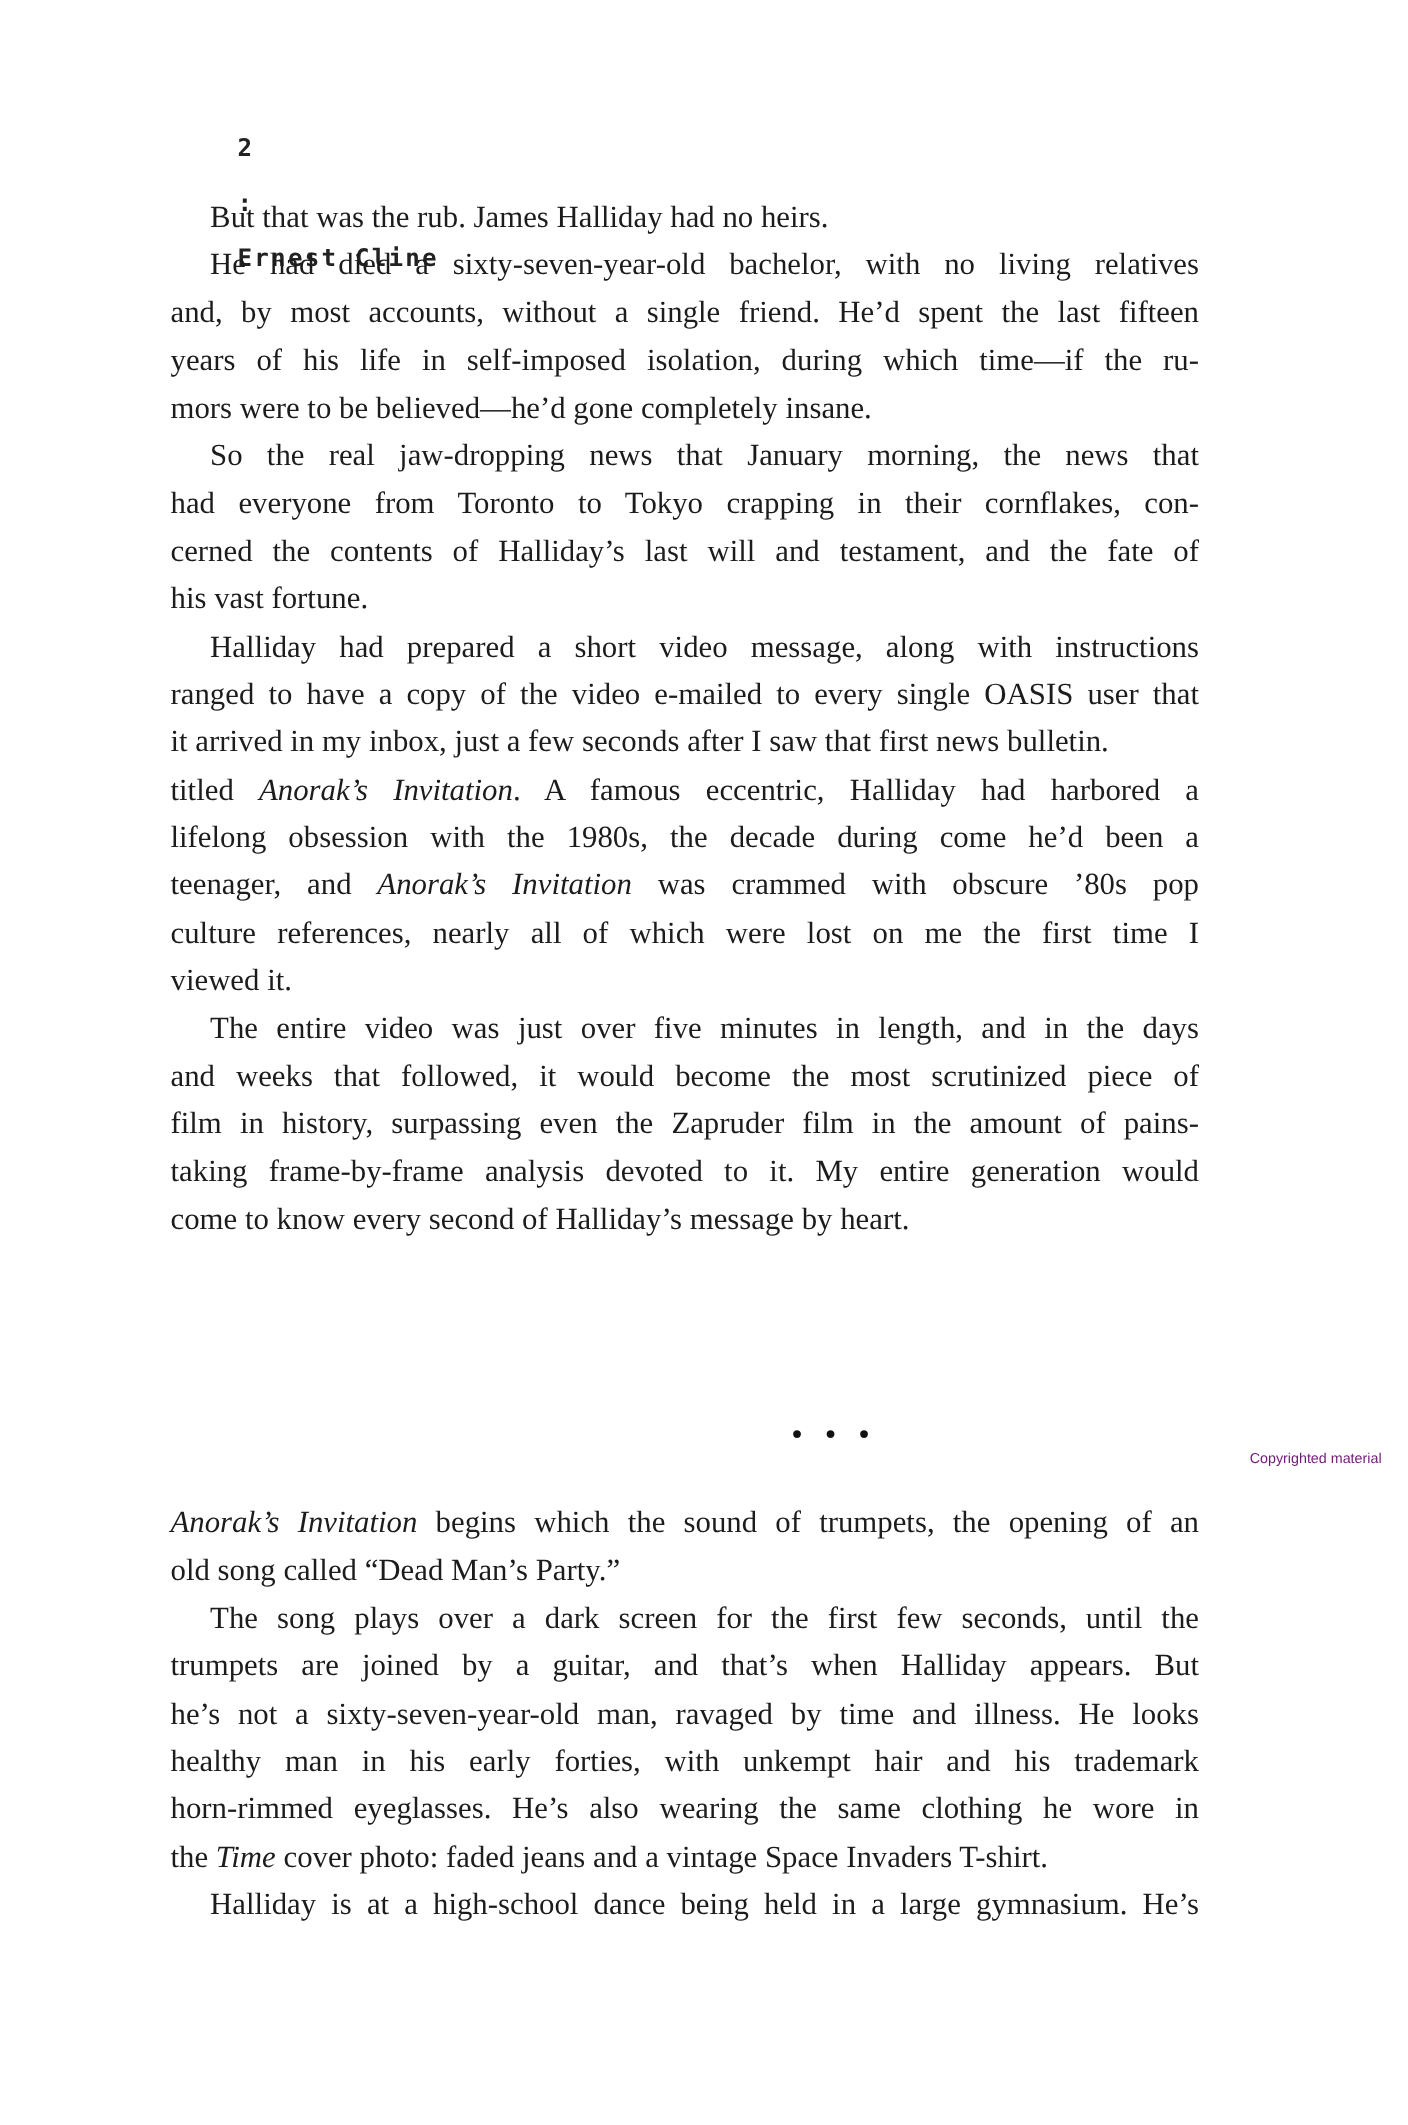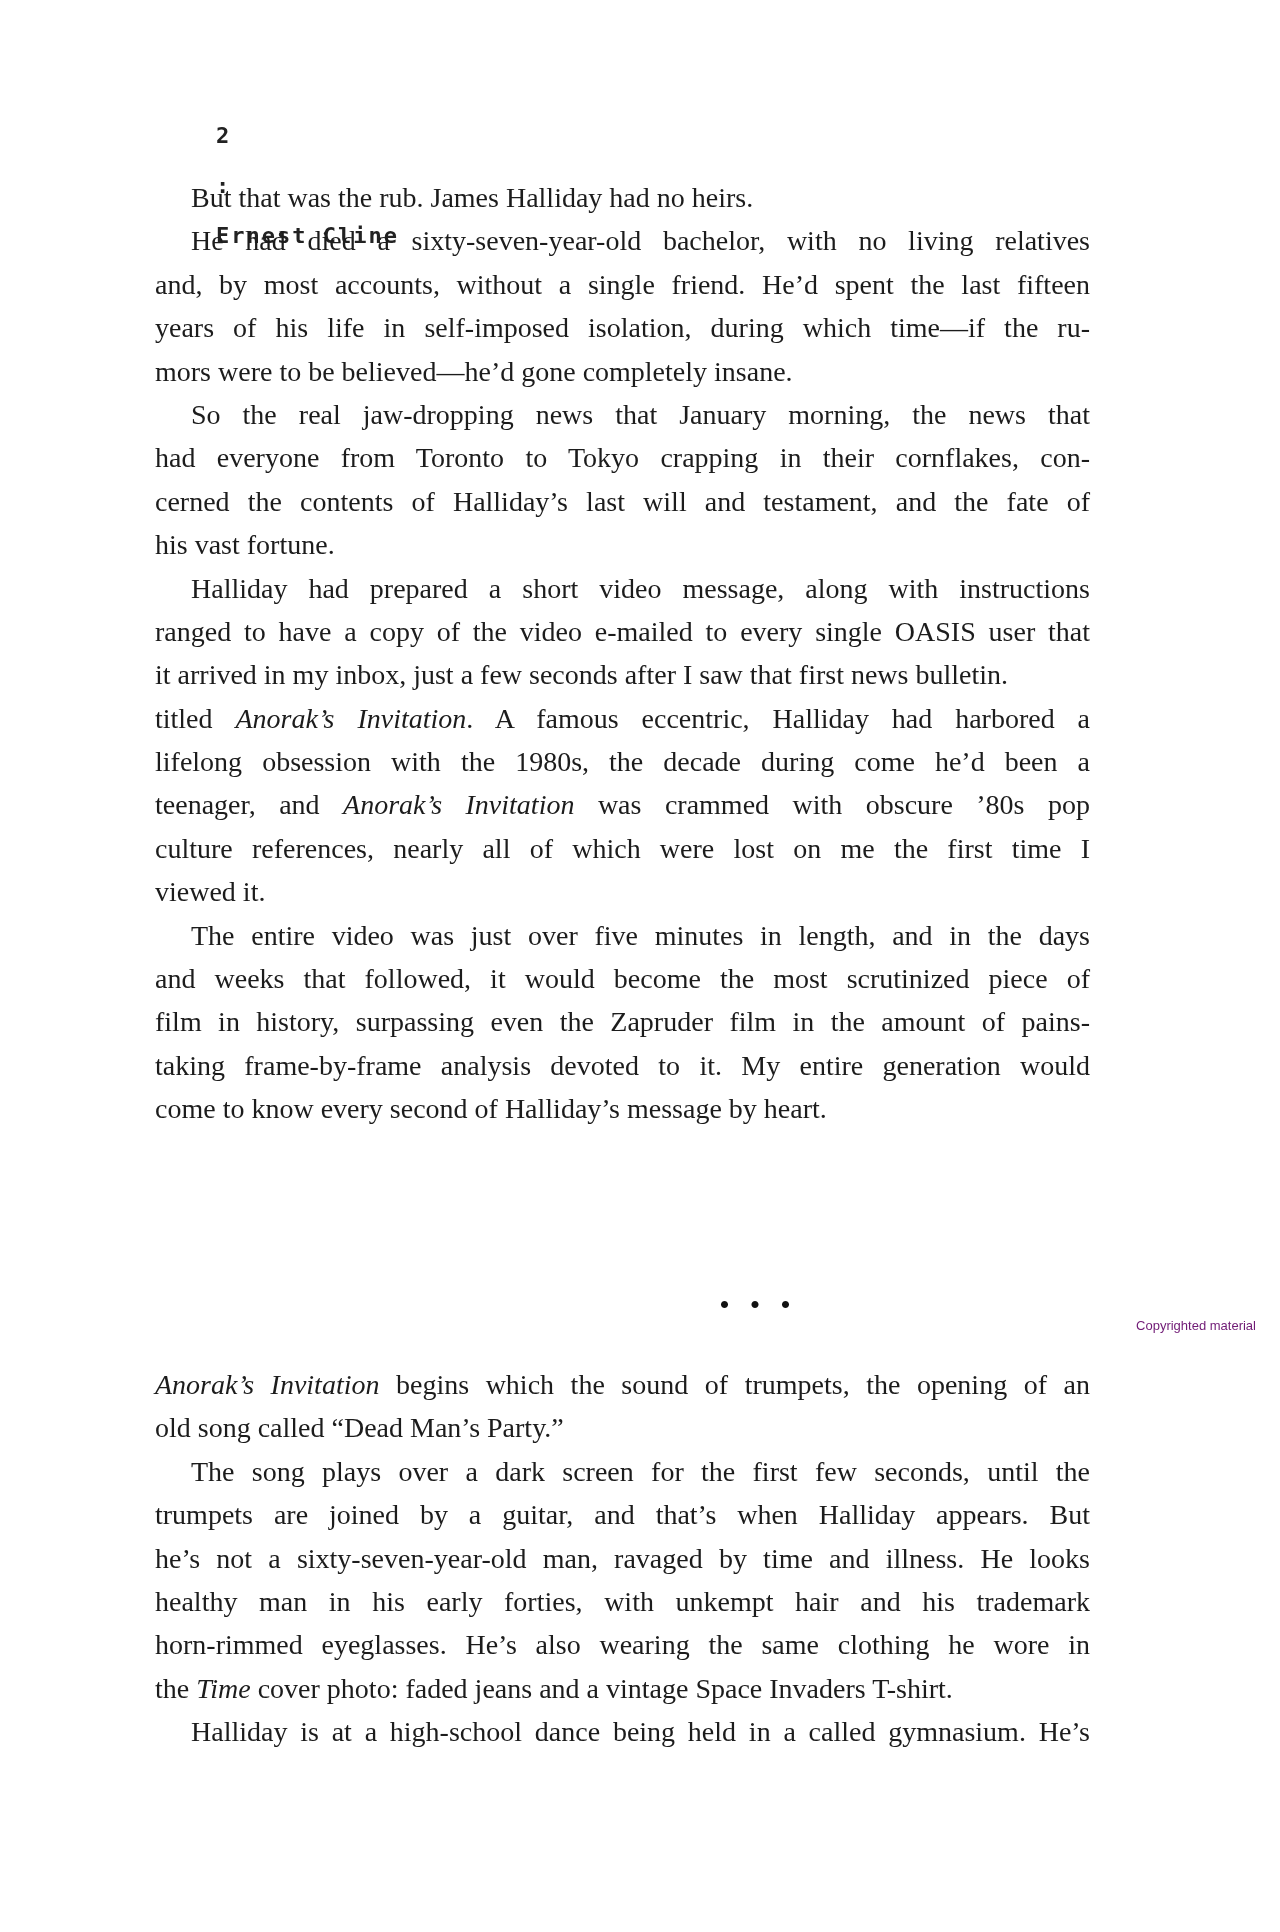--- a/index.html
+++ b/index.html
@@ -132,18 +132,18 @@
 
   <div class="body-text-2" id="section2">
       <div class="line"><span></span><i>Anorak’s Invitation</i><span> begins which the sound of trumpets, the opening of an</span></div>
       <div class="line last">old song called “Dead Man’s Party.”</div>
       <div class="line indent">The song plays over a dark screen for the first few seconds, until the</div>
       <div class="line">trumpets are joined by a guitar, and that’s when Halliday appears. But</div>
       <div class="line">he’s not a sixty-seven-year-old man, ravaged by time and illness. He looks</div>
       <div class="line">healthy man in his early forties, with unkempt hair and his trademark</div>
       <div class="line">horn-rimmed eyeglasses. He’s also wearing the same clothing he wore in</div>
       <div class="line last"><span>the </span><i>Time</i><span> cover photo: faded jeans and a vintage Space Invaders T-shirt.</span></div>
-      <div class="line indent">Halliday is at a high-school dance being held in a called gymnasium. He’s</div>
+      <div class="line indent">Halliday is at a high-school dance being held in a large gymnasium. He’s</div>
     </div>
 
   <div class="watermark">Copyrighted material</div>
 
 </div>
 
 </body></html>

